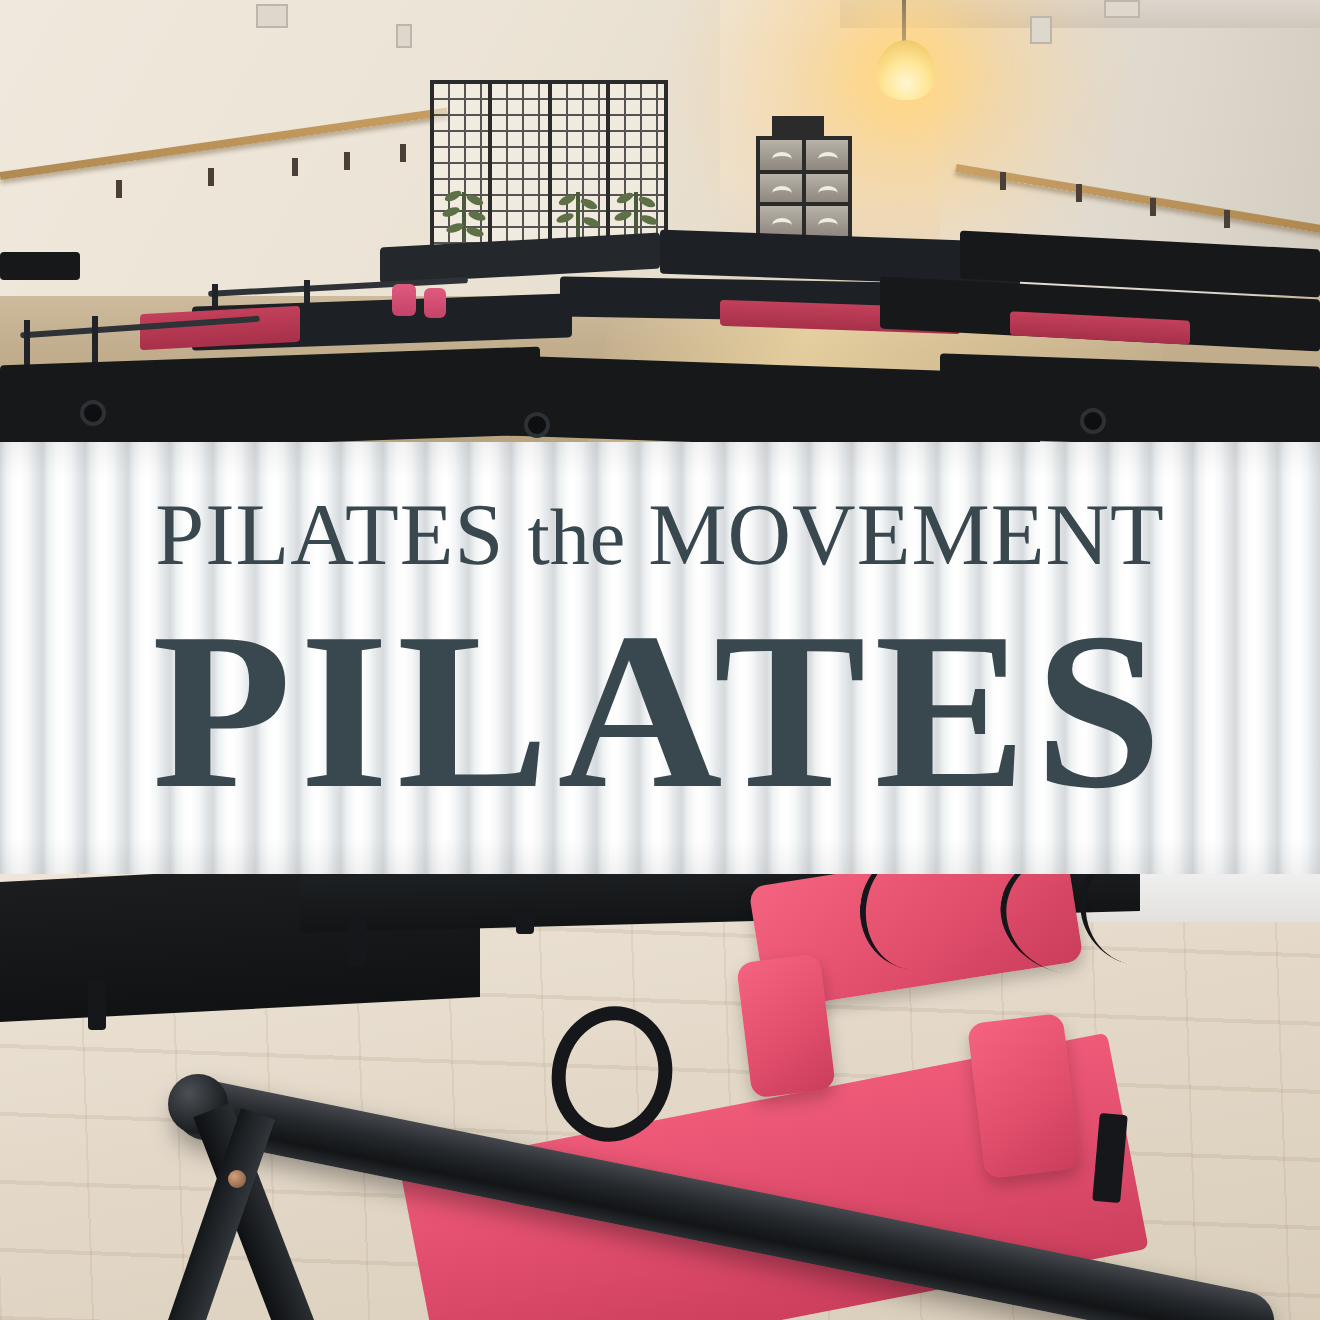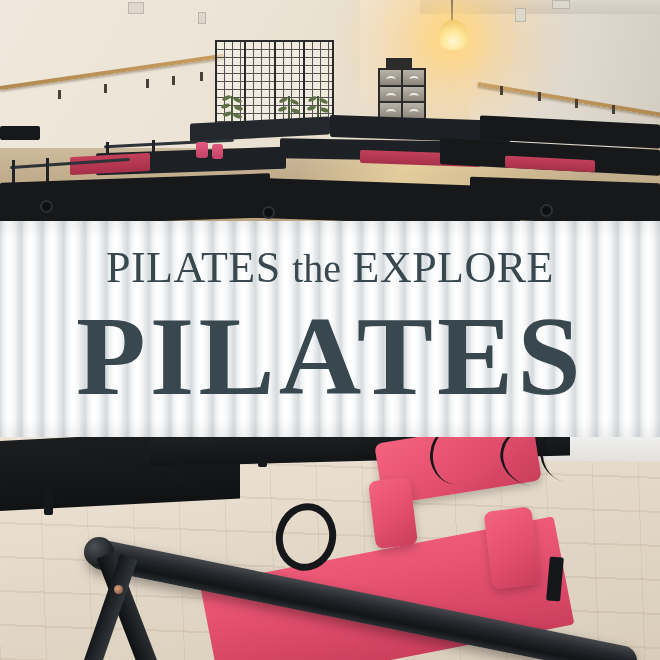--- a/index.html
+++ b/index.html
@@ -356,21 +356,21 @@
     <div class="wheel" style="left:262px;top:206px;"></div>
     <div class="wheel" style="left:540px;top:204px;"></div>
     <div class="reformer" style="left:0px;top:126px;width:40px;height:14px;"></div>
   </div>
 
   <div class="band">
     <div class="band-inner">
       <div class="headline-1">
         <span>PILATES</span>
         <span class="word-the">the</span>
-        <span>EXPLORE</span>
+        <span>MOVEMENT</span>
       </div>
       <div class="headline-2">PILATES</div>
     </div>
   </div>
 
   <div class="photo-bottom">
     <div class="bfloor"></div>
     <div class="bwall"></div>
 
     <div class="bg-machine"></div>

